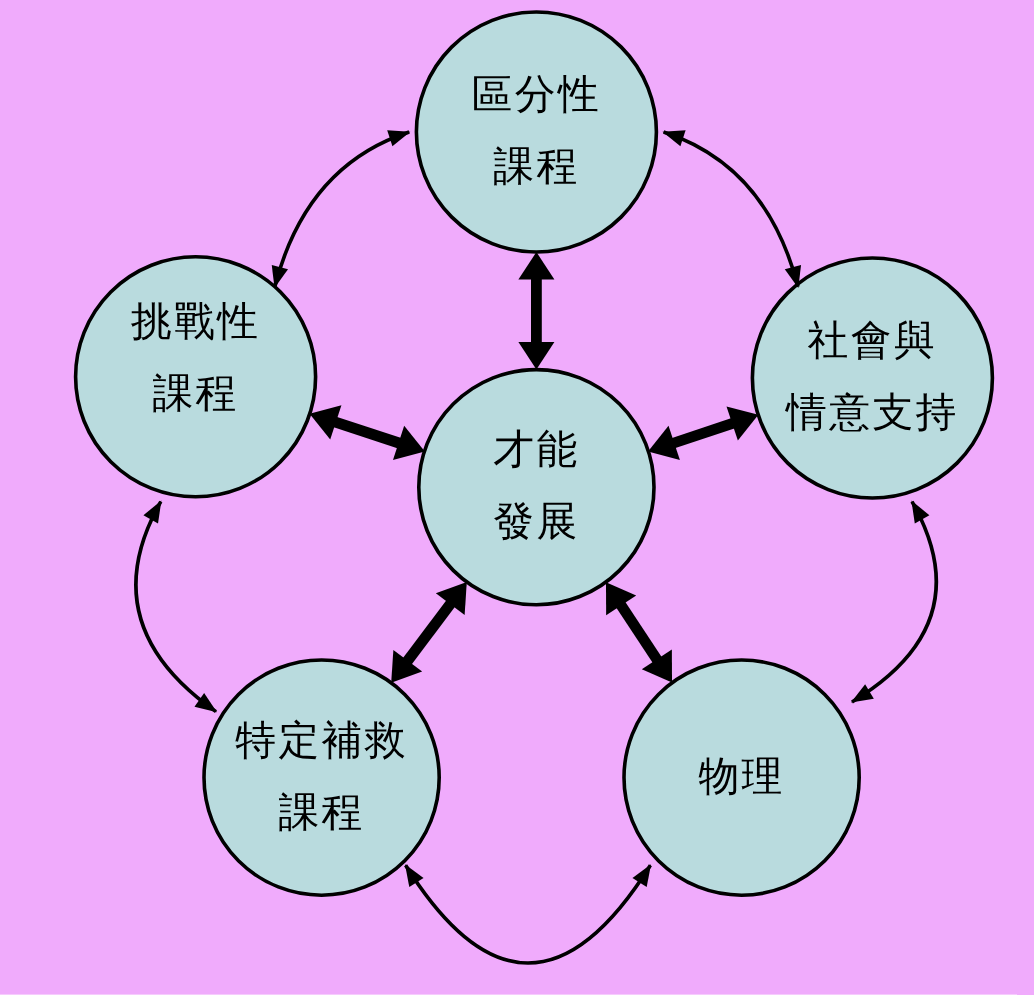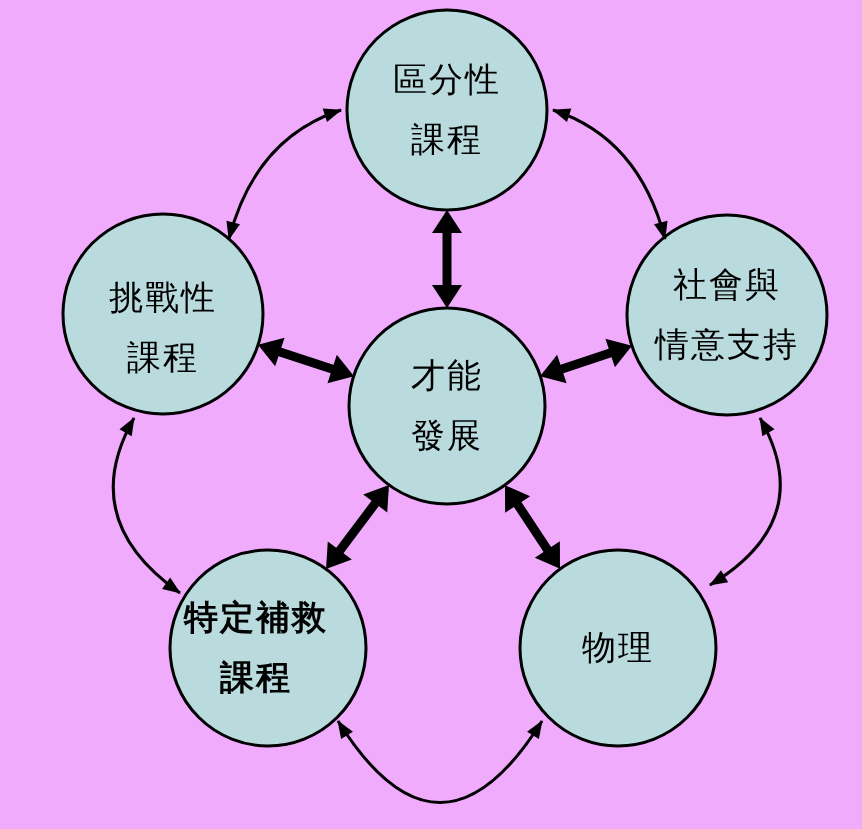--- a/index.html
+++ b/index.html
@@ -71,36 +71,36 @@
       <line x1="377" y1="501" x2="338" y2="553" marker-start="url(#mk-thick)" marker-end="url(#mk-thick)"></line>
       <line x1="516" y1="502" x2="549" y2="552" marker-start="url(#mk-thick)" marker-end="url(#mk-thick)"></line>
     </g>
   </svg>
 
   <div class="node-label" style="left:447px; top:110px;">
     <div>區分性</div>
     <div>課程</div>
   </div>
 
-  <div class="node-label" style="left:163px; top:328px;">
+  <div class="node-label" style="left:163px; top:299px;">
     <div>挑戰性</div>
     <div>課程</div>
   </div>
 
   <div class="node-label" style="left:447px; top:406px;">
     <div>才能</div>
     <div>發展</div>
   </div>
 
   <div class="node-label" style="left:727px; top:315px;">
     <div>社會與</div>
     <div>情意支持</div>
   </div>
 
-  <div class="node-label" style="left:256px; top:648px;font-weight:bold;">
+  <div class="node-label" style="left:268px; top:648px;">
     <div>特定補救</div>
     <div>課程</div>
   </div>
 
   <div class="node-label" style="left:618px; top:648px;">
     <div>物理</div>
   </div>
 
 </div>
 

